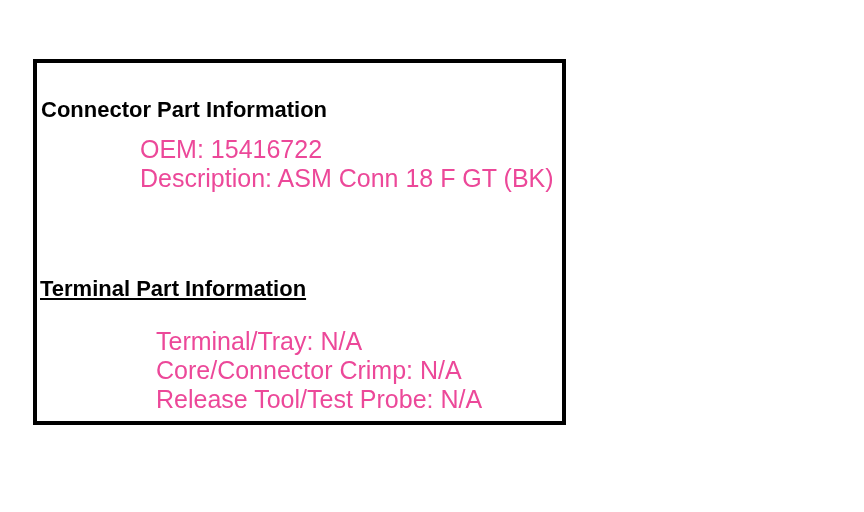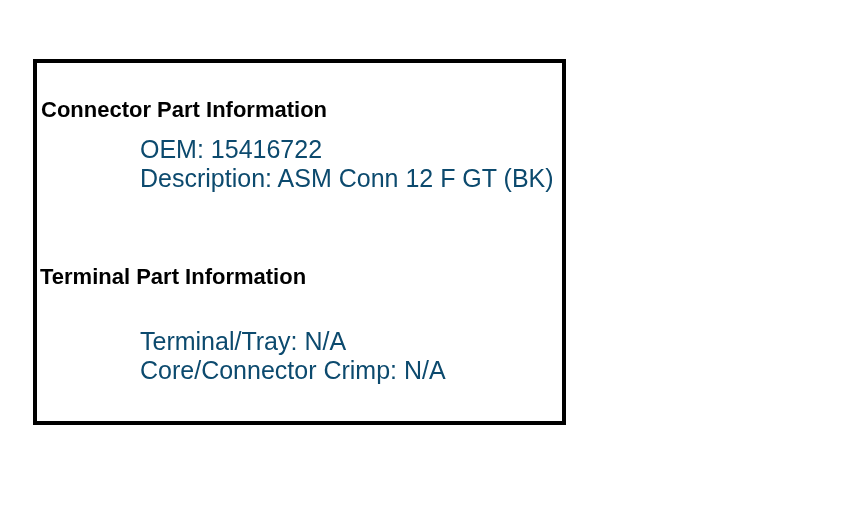--- a/index.html
+++ b/index.html
@@ -30,48 +30,49 @@
   }
   .heading {
     position: absolute;
     font-size: 22px;
     line-height: 25px;
     font-weight: bold;
     white-space: nowrap;
     color: #000000;
   }
   .heading.h1 { left: 4px; top: 5px; margin-top: 29px; }
-  .heading.h2 { left: 3px; top: 201px; }
+  .heading.h2 { left: 3px; top: 213px; text-decoration: underline; }
   .lines {
     position: absolute;
     left: 103px;
   }
   .lines.b1 { top: 72px; }
-  .lines.b2 { top: 264px; }
+  .lines.b2 { top: 264px; margin-left: 16px; }
   .line {
     font-size: 25px;
     line-height: 29px;
     white-space: nowrap;
-    color: #0c4a6e;
+    color: #ec4899;
   }
 </style>
 </head>
 <body>
 
 <div class="stage">
   <div class="panel">
 
     <div class="heading h1">Connector Part Information</div>
 
     <div class="lines b1">
       <div class="line">OEM: 15416722</div>
-      <div class="line">Description: ASM Conn 12 F GT (BK)</div>
+      <div class="line">Description: ASM Conn 18 F GT (BK)</div>
     </div>
 
     <div class="heading h2">Terminal Part Information</div>
 
     <div class="lines b2">
       <div class="line">Terminal/Tray: N/A</div>
       <div class="line">Core/Connector Crimp: N/A</div>
+      <div class="line">Release Tool/Test Probe: N/A</div>
     </div>
 
   </div>
 </div>
 
 </body></html>

